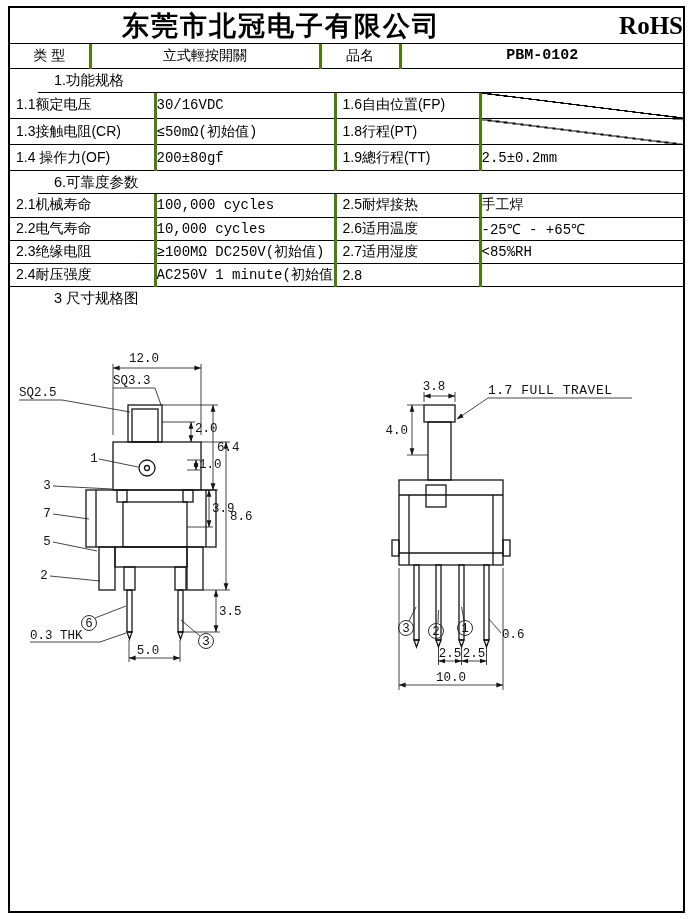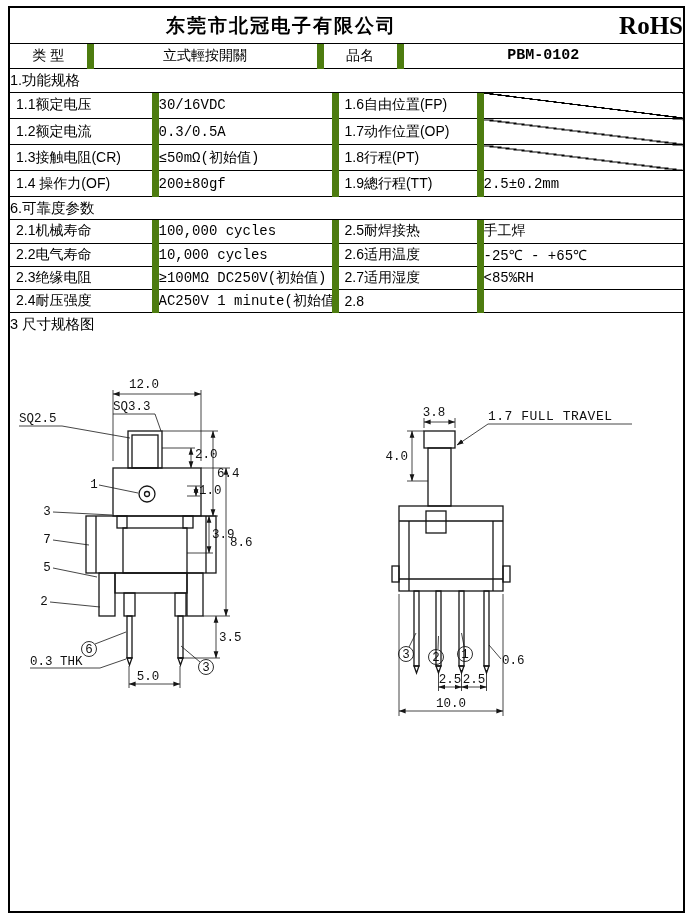--- a/index.html
+++ b/index.html
@@ -6,37 +6,37 @@
   html,body { background:#fff; }
   body {
     width:693px; height:919px; position:relative;
     font-family:"Liberation Sans","DejaVu Sans",sans-serif; color:#000;
   }
   .page {
     position:absolute; left:8px; top:6px; width:677px; height:907px;
     border:2px solid #000; background:#fff; overflow:hidden;
   }
   .header { display:flex; align-items:center; height:36px; border-bottom:1px solid #000; }
-  .company { flex:1; text-align:center; font-size:19px; font-weight:bold; letter-spacing:2px; }
+  .company { flex:1; text-align:center; font-size:27px; font-weight:bold; letter-spacing:2px; }
   .rohs { width:130px; text-align:right; font-size:25px; font-weight:bold;
           font-family:"Liberation Serif","DejaVu Serif",serif; }
 
   table { width:100%; border-collapse:collapse; table-layout:fixed; }
-  td { border-right:7px solid #4d7c0f; border-bottom:1px solid #000;
+  td { border-right:3px solid #4d7c0f; border-bottom:1px solid #000;
        font-size:14px; padding:1px 6px; overflow:hidden; white-space:nowrap; vertical-align:middle; }
   td:last-child { border-right:none;margin-left:28px; }
   .t-top tr { height:24px; }
   .t-spec1 tr { height:26px; }
   .t-spec2 tr { height:23px; }
   .ctr { text-align:center; }
   .lbl { font-size:14px; }
   .val { font-family:Liberation Mono, monospace; font-size:14px; padding-left:0; }
   .pname { font-family:"Liberation Mono","DejaVu Sans Mono",monospace; font-weight:bold; font-size:15px; text-align:center; }
-  .section-title { height:24px; line-height:23px; padding-left:0; font-size:14.5px;
-                   border-bottom:1px solid #000; }
+  .section-title { height:24px; line-height:23px; padding-left:16px; font-size:14.5px;
+                   border-bottom:1px solid #000;margin-left:28px; }
   .section-title.s2 { height:23px; line-height:22px; }
   .section-title.nob { border-bottom:none; height:23px; line-height:22px; }
   .crossed {
     background-image:linear-gradient(to top right,
       transparent calc(50% - 0.7px), #000 calc(50% - 0.7px),
       #000 calc(50% + 0.7px), transparent calc(50% + 0.7px));
   }
   .drawing { width:673px; height:551px; }
 
   
@@ -82,26 +82,20 @@
         <col style="width:145px">
         <col style="width:180px">
         <col style="width:145px">
         <col>
       </colgroup>
     <tbody>
         <tr>
       <td class="lbl">1.1额定电压</td>
       <td class="val">30/16VDC</td>
       <td class="lbl">1.6自由位置(FP)</td>
-      <td class="crossed"></td>
-    </tr>
-    <tr>
-      <td class="lbl">1.2额定电流</td>
-      <td class="val">0.3/0.5A</td>
-      <td class="lbl">1.7动作位置(OP)</td>
       <td class="crossed"></td>
     </tr>
     <tr>
       <td class="lbl">1.3接触电阻(CR)</td>
       <td class="val">≤50mΩ(初始值)</td>
       <td class="lbl">1.8行程(PT)</td>
       <td class="crossed"></td>
     </tr>
     <tr>
       <td class="lbl">1.4 操作力(OF)</td>

